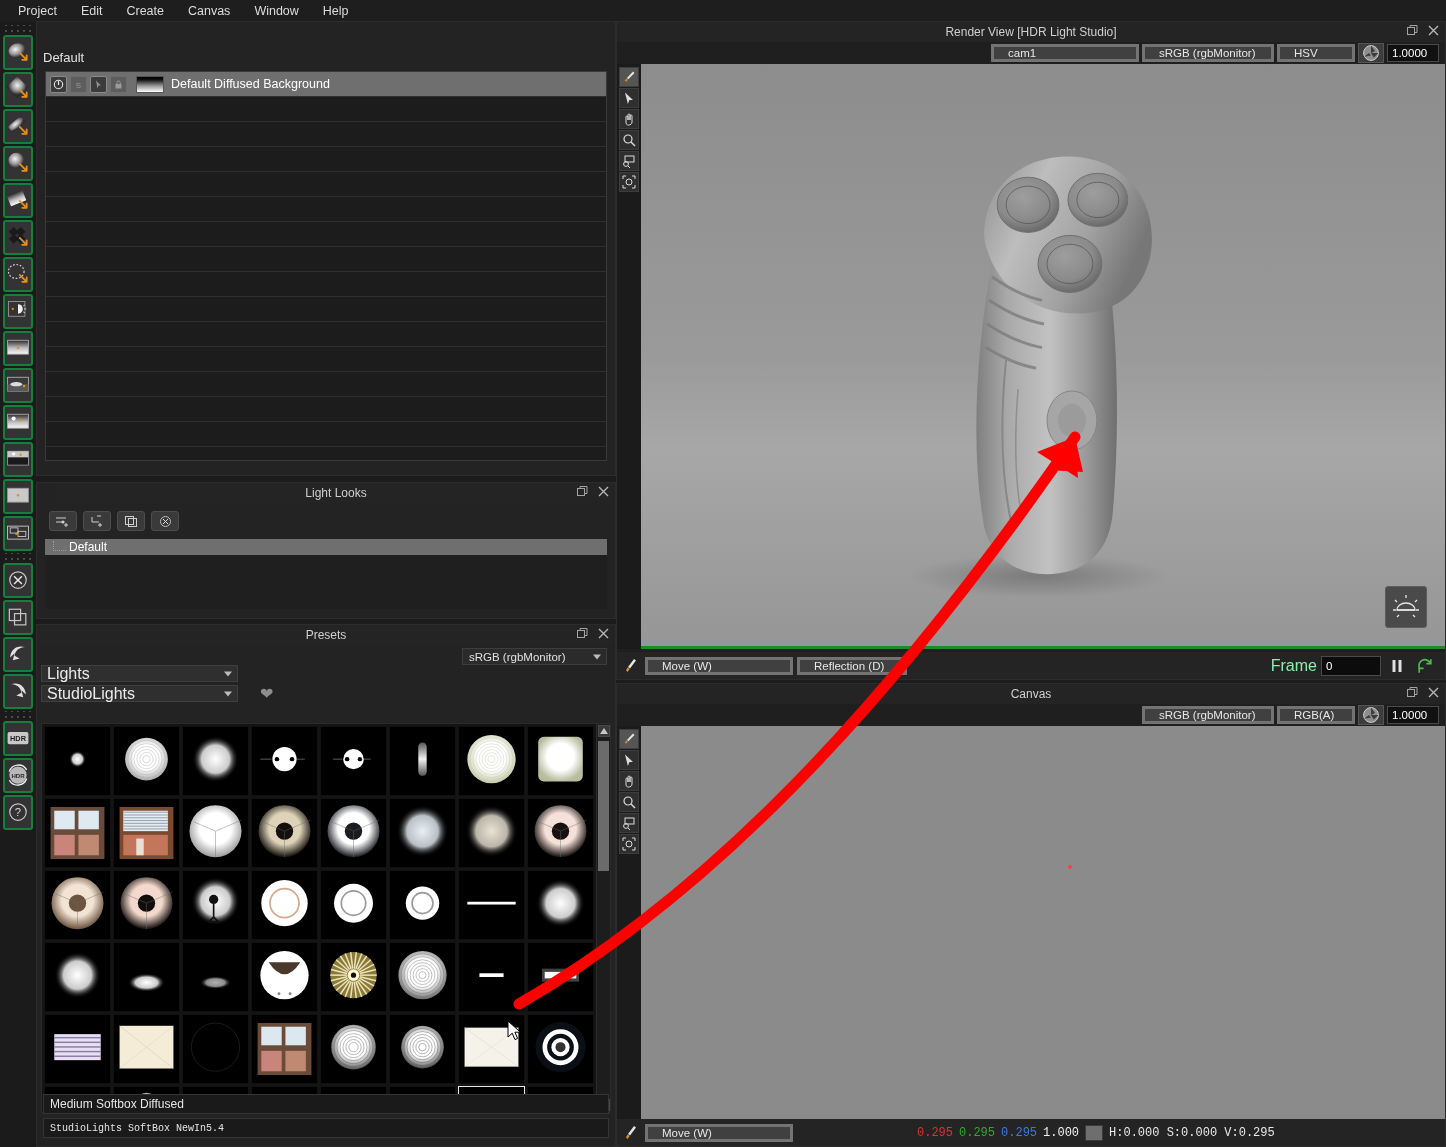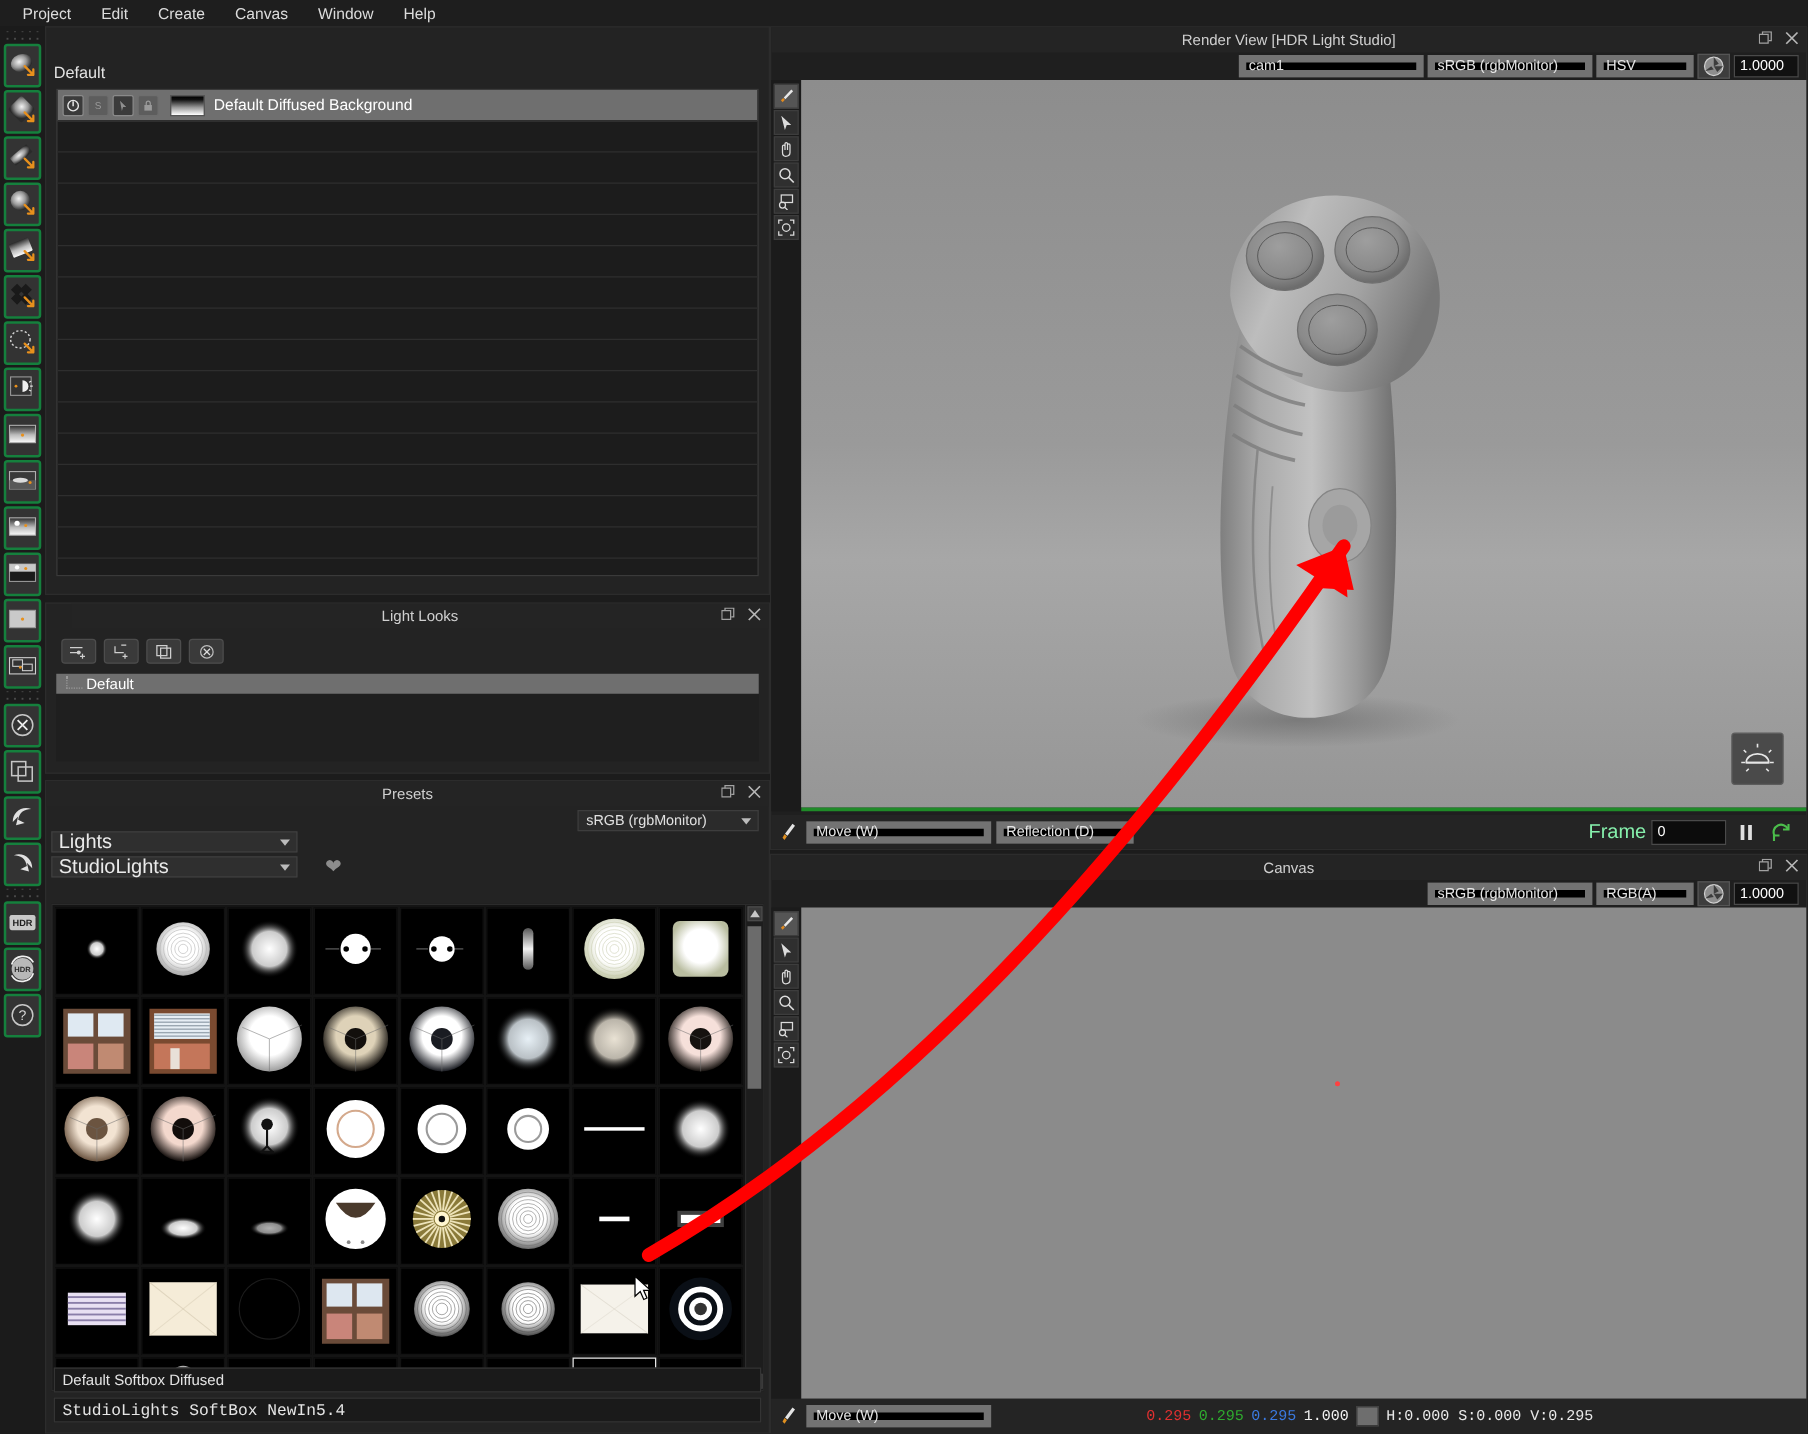--- a/index.html
+++ b/index.html
@@ -141,32 +141,32 @@
     display: flex; align-items: center; justify-content: center; cursor: pointer;
   }
   .pr-scroll .thumb { width: 11px; flex: 0 0 130px; background: #6b6b6b; margin-top: 4px; }
   .pr-scroll .spacer { flex: 1; }
   .pr-status {
     position: absolute; left: 6px; right: 6px; height: 20px; background: #1a1a1a;
     border: 1px solid #343434; display: flex; align-items: center;
     padding-left: 6px; font-size: 12px; color: #e4e4e4;
   }
   #pr-status1 { bottom: 32px; }
-  #pr-status2 { bottom: 8px; font-family: "Liberation Mono", monospace; font-size: 13px; }
+  #pr-status2 { bottom: 8px; font-family: "Liberation Mono", monospace; font-size: 10px; }
 
   
   #renderview { left: 616px; top: 21px; width: 830px; height: 659px; background: #1f1f1f; }
   .rv-ctrls {
     height: 22px; display: flex; align-items: center; justify-content: flex-end;
     gap: 3px; padding-right: 6px;
   }
   .ctl {
-    position: relative; height: 18px; background: #000000; border: 6px solid #737373;
+    position: relative; height: 18px; background: #404040; border: 3px solid #737373;
     font-size: 11.5px; color: #e6e6e6; display: flex; align-items: center;
-    padding-left: 2px; cursor: pointer;
+    padding-left: 14px; cursor: pointer;
   }
   .ctl.num {
     background: #111; border: 1px solid #4a4a4a; justify-content: flex-start;
     padding-left: 4px; cursor: text; color: #fff;
   }
   .apert {
     width: 26px; height: 20px; background: #3d3d3d; border: 1px solid #555;
     display: flex; align-items: center; justify-content: center; cursor: pointer;
   }
   .rv-main { position: absolute; left: 0; right: 0; top: 42px; bottom: 30px; display: flex; }
@@ -1889,21 +1889,21 @@
           <div class="spacer"></div>
           <div class="arw">
             <svg width="8" height="6" viewBox="0 0 8 6">
                 <path d="M4 6L0 0h8z" fill="#c8c8c8"></path>
               </svg>
           </div>
         </div>
       </div>
 
       <div class="pr-status" id="pr-status1">
-        <span>Default Softbox Diffused</span>
+        <span>Medium Softbox Diffused</span>
       </div>
       <div class="pr-status" id="pr-status2">
         <span>StudioLights SoftBox NewIn5.4</span>
       </div>
     </div>
   </div>
 
   <div class="panel" id="renderview">
     <div class="panel-title">
       <span>Render View [HDR Light Studio]</span>

